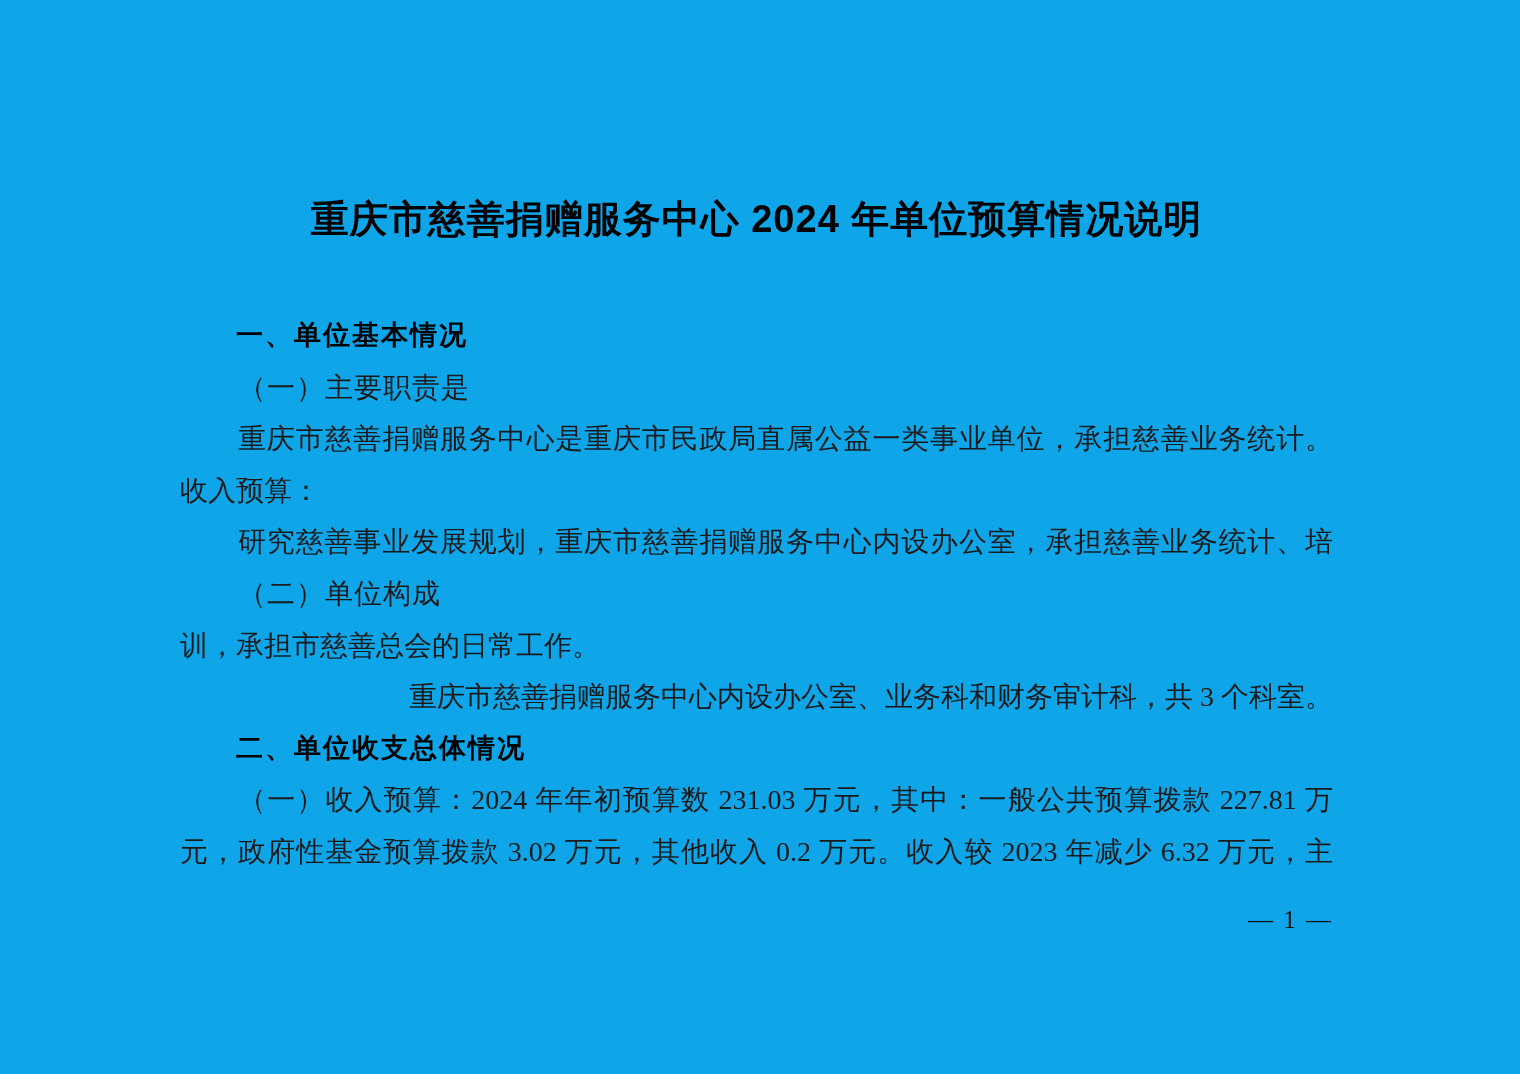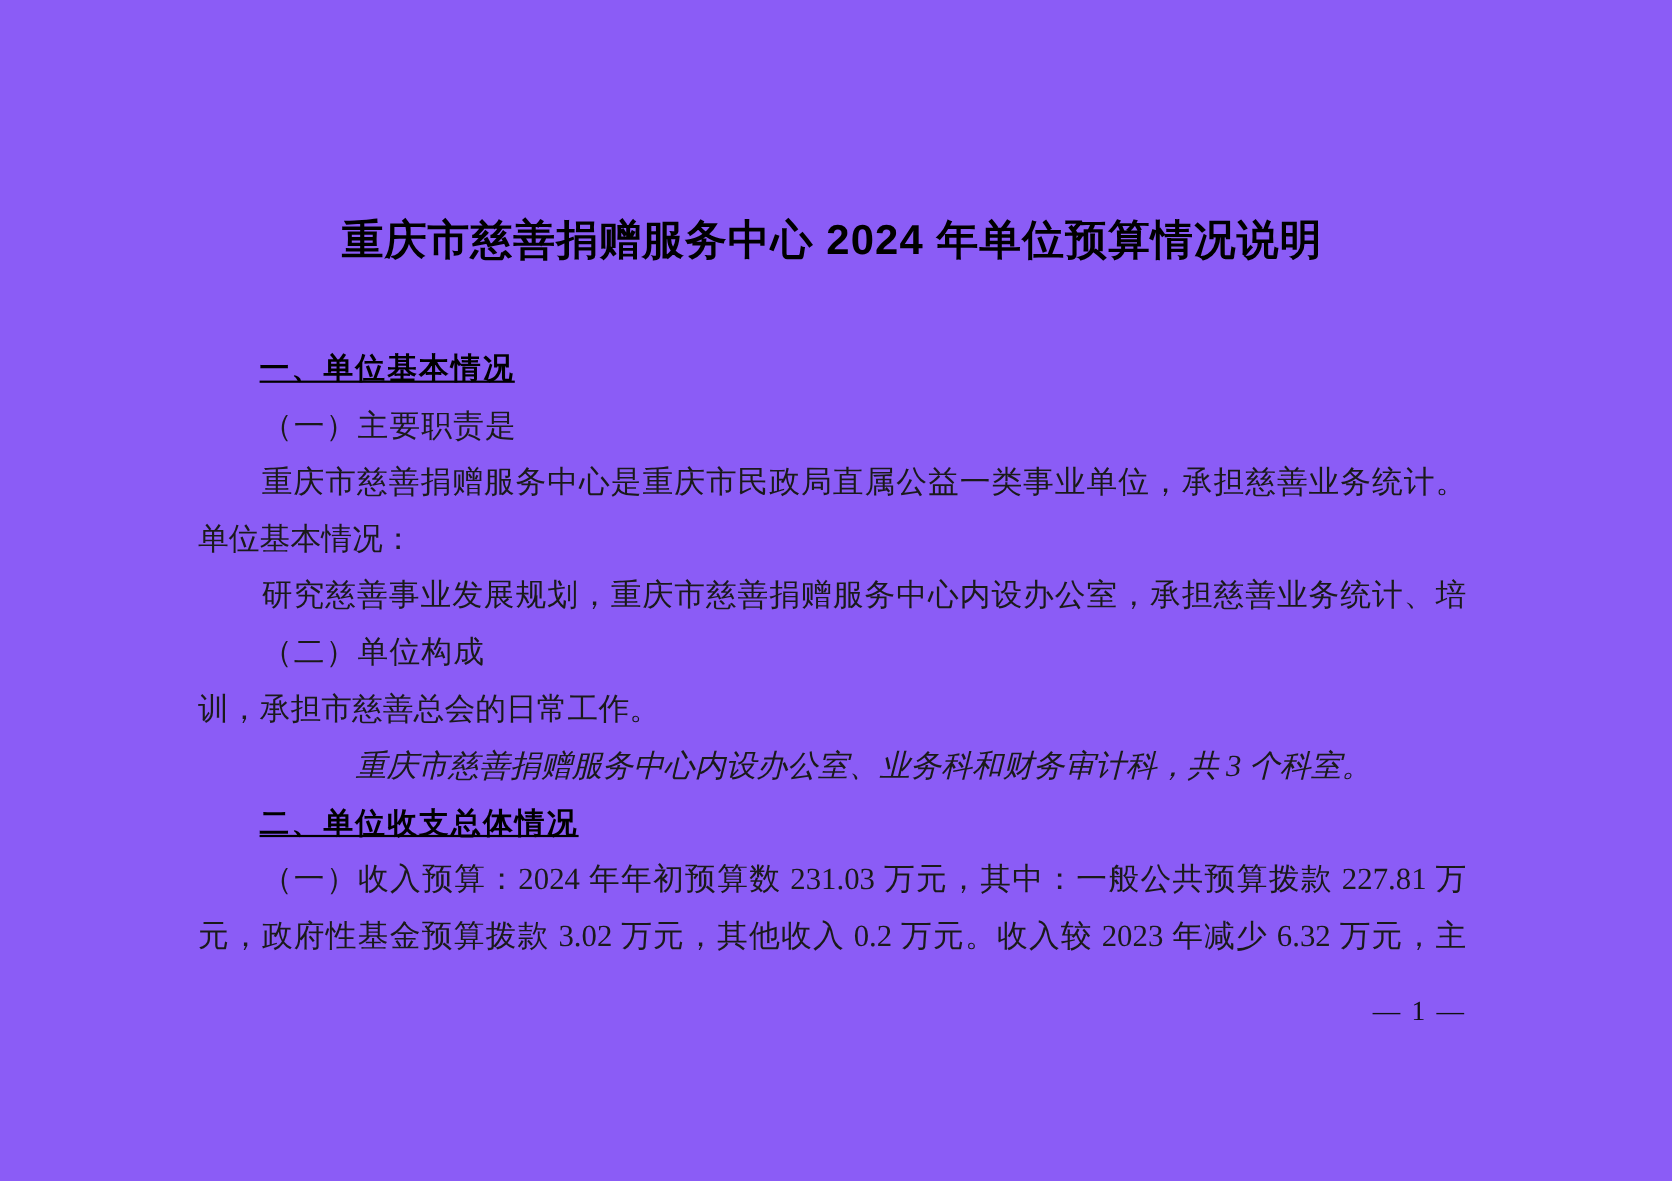--- a/index.html
+++ b/index.html
@@ -4,21 +4,21 @@
 <style>
   html, body {
     margin: 0;
     padding: 0;
     background: #ffffff;
   }
   .page {
     position: relative;
     width: 1520px;
     height: 1074px;
-    background: #8b5cf6;
+    background: #0ea5e9;
     overflow: hidden;
     font-family: "Liberation Serif", "DejaVu Serif", serif;
     color: #1a1a1a;
   }
   .doc-title {
     position: absolute;
     left: 180px;
     top: 193px;
     width: 1153px;
     text-align: center;
@@ -43,35 +43,33 @@
     white-space: normal;
     overflow: visible;
   }
   .line.h {
     font-family: "Liberation Sans", "DejaVu Sans", sans-serif;
     font-weight: bold;
     font-size: 27px;
     color: #000000;
     padding-left: 56px;
     letter-spacing: 2px;
-    text-decoration: underline;
   }
   .line.sub {
     padding-left: 58px;
     letter-spacing: 1px;
   }
   .line.pf {
     text-indent: 58px;
     text-align: justify;
     text-align-last: justify;
   }
   .line.pfl {
     text-indent: 58px;
-    text-align: center;
-    font-style: italic;
+    text-align: right;
   }
   .line.pc {
     text-align: justify;
     text-align-last: justify;
   }
   .line.pl {
     text-align: left;
   }
   .footer {
     position: absolute;
@@ -88,21 +86,21 @@
 <body>
 
 <div class="page">
 
   <div class="doc-title">重庆市慈善捐赠服务中心 2024 年单位预算情况说明</div>
 
   <div class="lines">
     <div class="line h">一、单位基本情况</div>
     <div class="line sub">（一）主要职责是</div>
     <div class="line pf">重庆市慈善捐赠服务中心是重庆市民政局直属公益一类事业单位，承担慈善业务统计。</div>
-    <div class="line pl">单位基本情况：</div>
+    <div class="line pl">收入预算：</div>
     <div class="line pf">研究慈善事业发展规划，重庆市慈善捐赠服务中心内设办公室，承担慈善业务统计、培</div>
     <div class="line sub">（二）单位构成</div>
     <div class="line pl">训，承担市慈善总会的日常工作。</div>
     <div class="line pfl">重庆市慈善捐赠服务中心内设办公室、业务科和财务审计科，共 3 个科室。</div>
     <div class="line h">二、单位收支总体情况</div>
     <div class="line pf">（一）收入预算：2024 年年初预算数 231.03 万元，其中：一般公共预算拨款 227.81 万</div>
     <div class="line pc">元，政府性基金预算拨款 3.02 万元，其他收入 0.2 万元。收入较 2023 年减少 6.32 万元，主</div>
   </div>
 
   <div class="footer">— 1 —</div>

